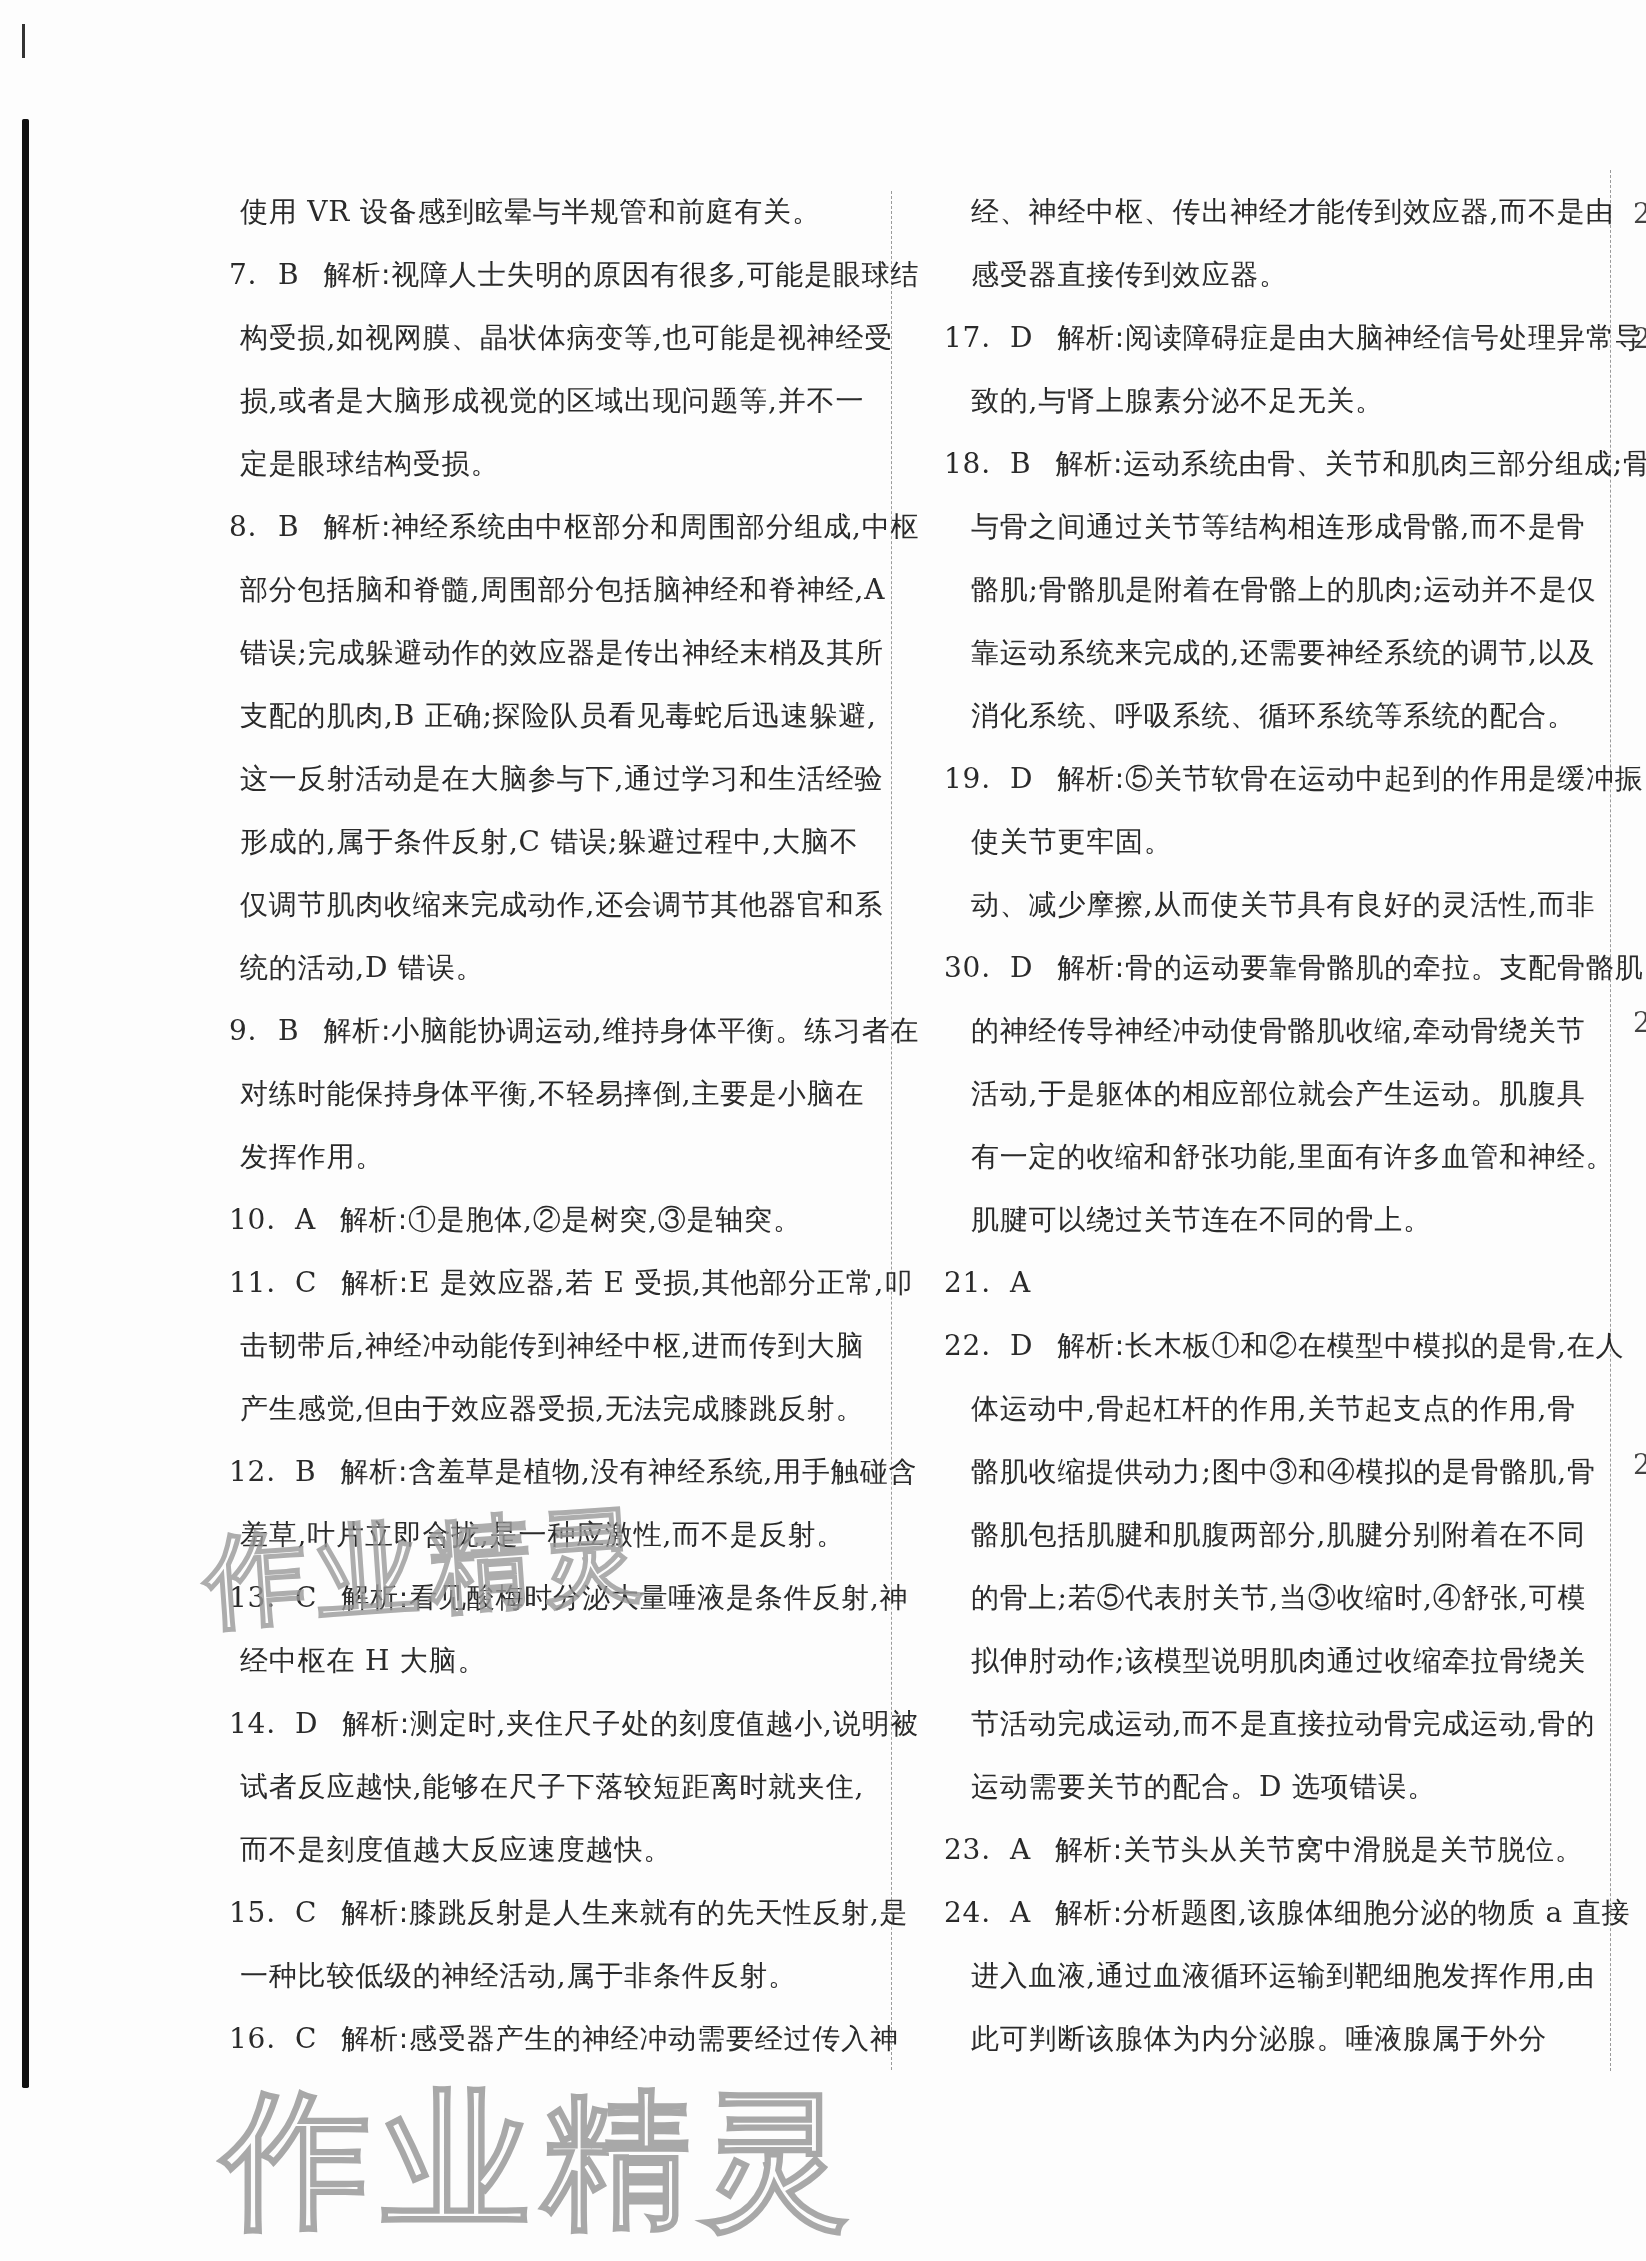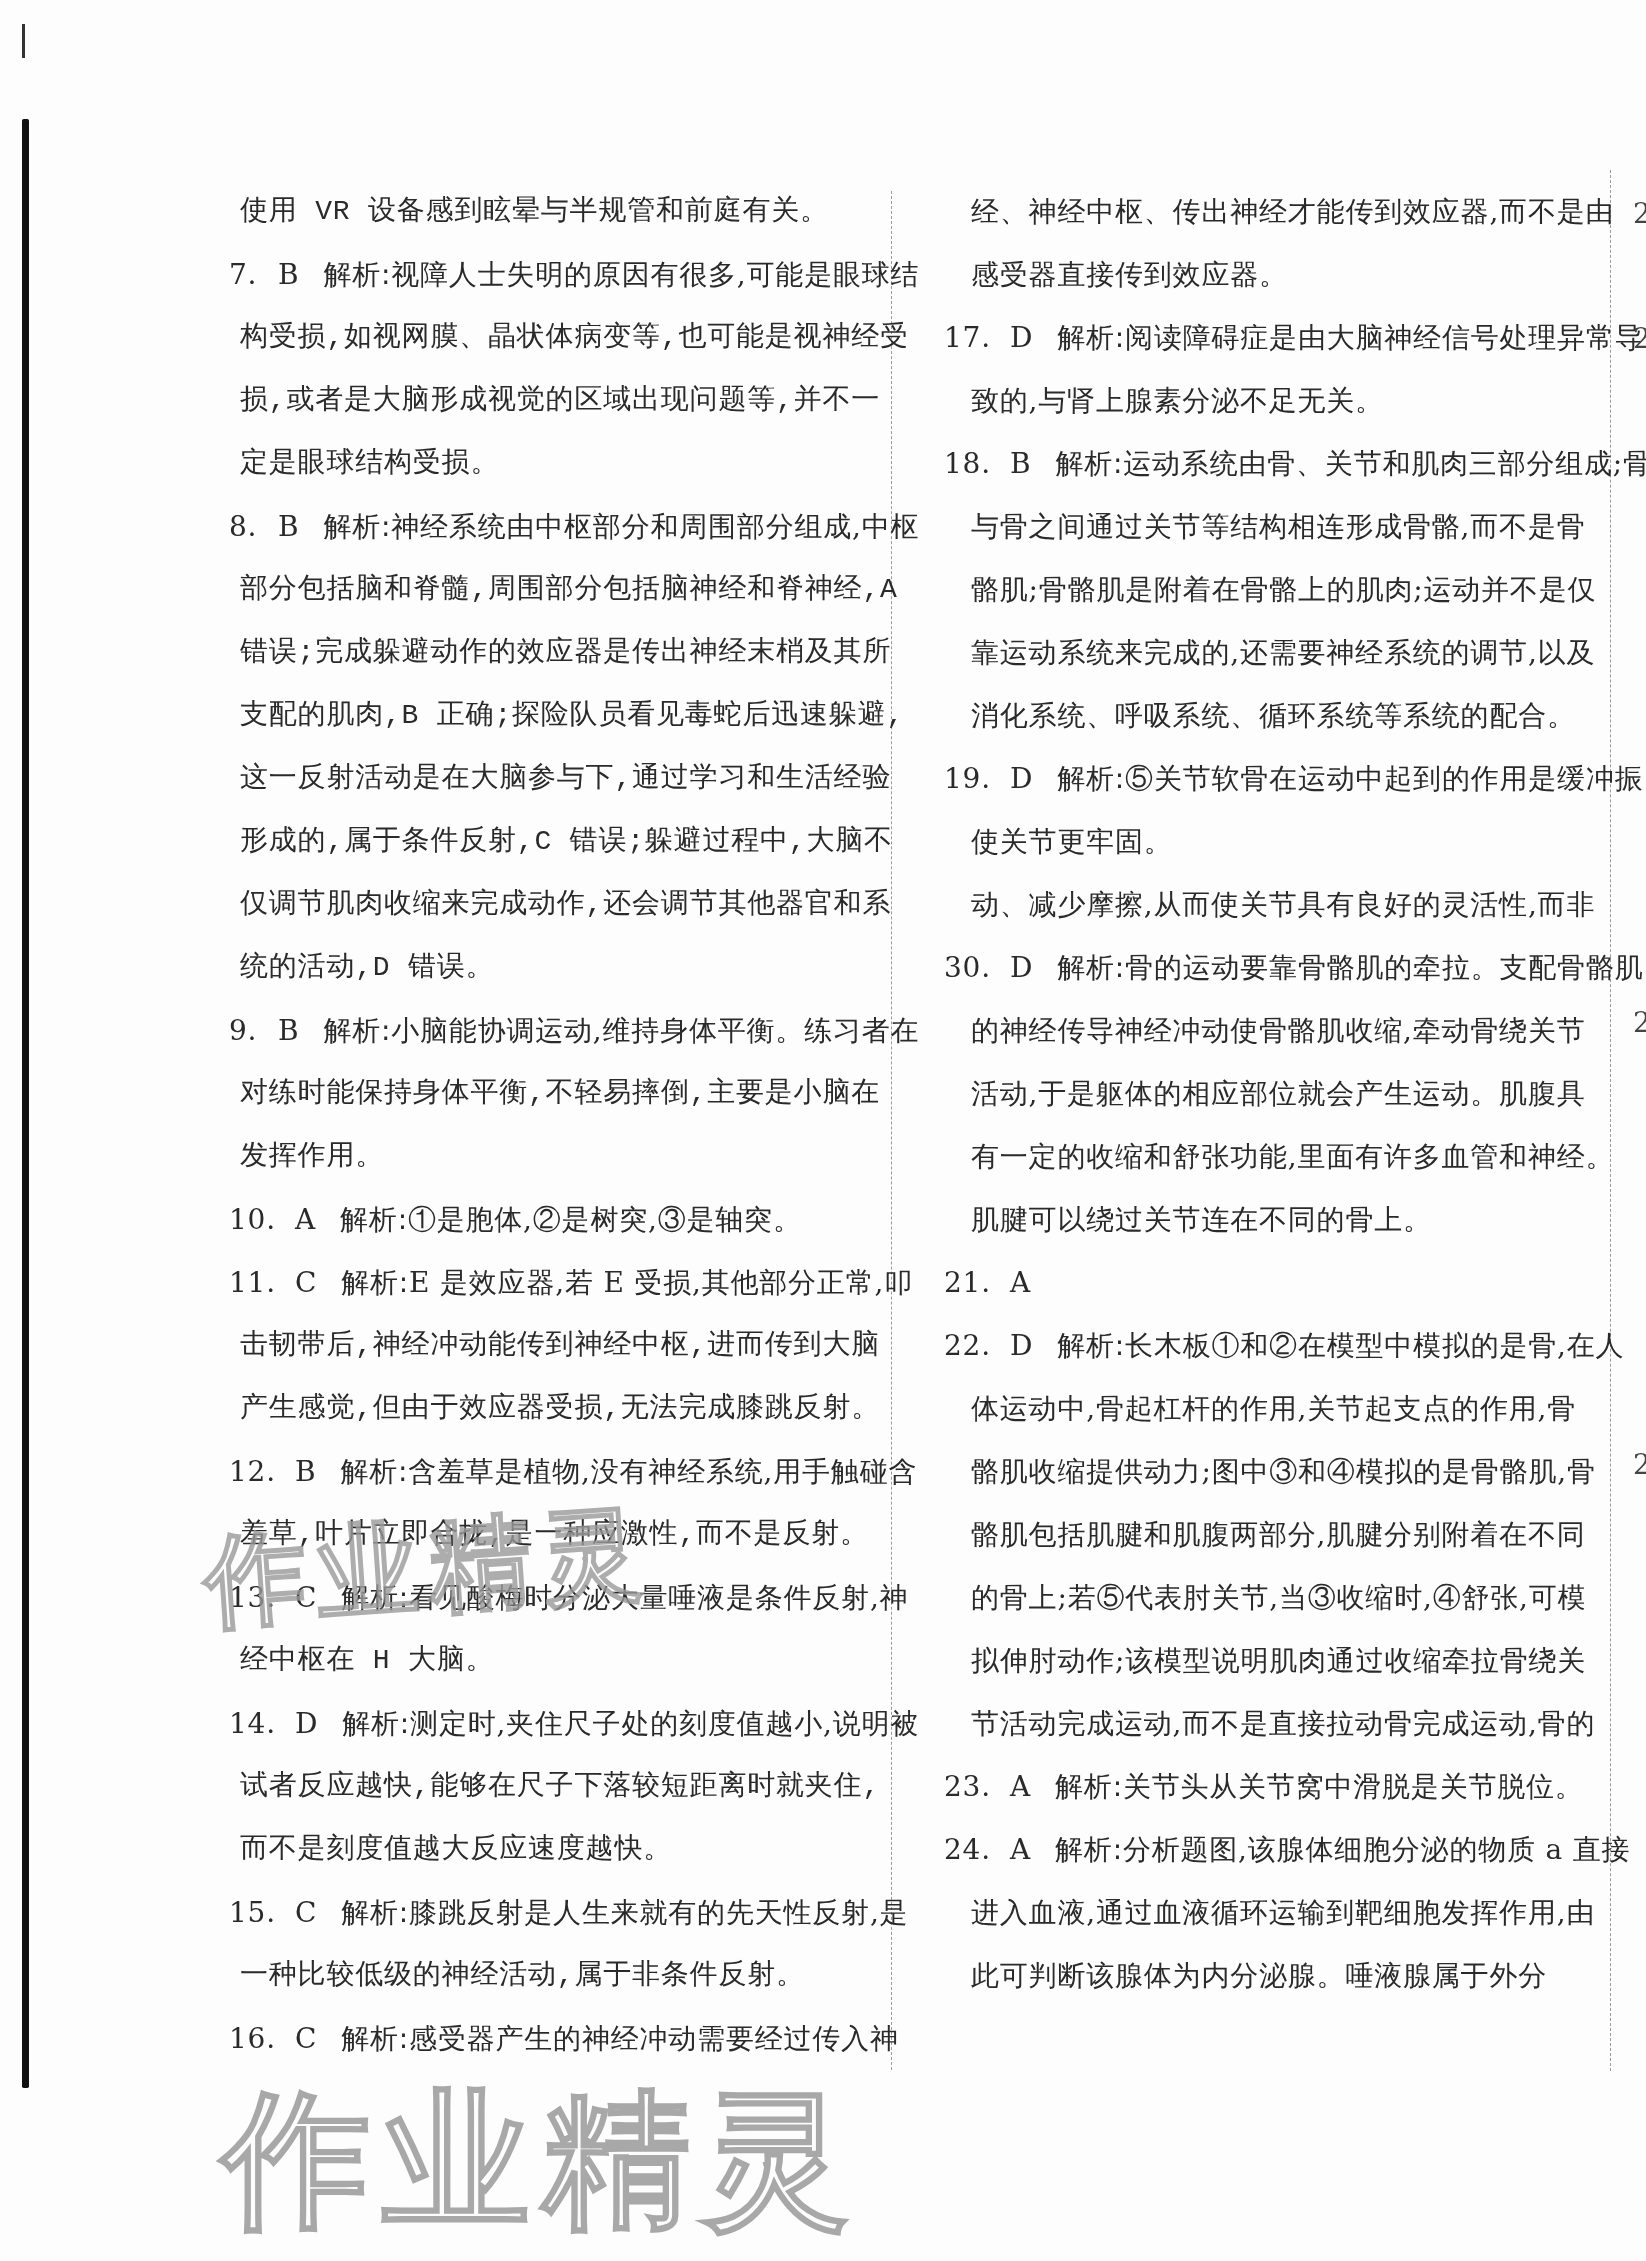--- a/index.html
+++ b/index.html
@@ -28,21 +28,21 @@
   .divider-1 { left: 891px; top: 191px; height: 1879px; }
   .divider-2 { left: 1610px; top: 170px; height: 1901px; }
   .line {
     height: 63px; line-height: 63px; font-size: 28px; white-space: nowrap;
     letter-spacing: 0.8px;
   }
   .item-first .num { display: inline-block; min-width: 49px; }
   .item-first .num.wide { min-width: 66px; }
   .item-first .ans { display: inline-block; margin-right: 24px; }
   .label { font-family: "DejaVu Sans", "Liberation Sans", sans-serif; font-weight: normal; }
-  .indent-b { padding-left: 11px; font-family: Liberation Mono, monospace; }
+  .indent-b { padding-left: 11px; }
   .indent-c { padding-left: 27px; }
   .frag {
     position: absolute; left: 1633px; font-size: 28px; color: #444;
   }
   .watermark {
     position: absolute; color: transparent;
     -webkit-text-stroke: 1.7px #9a9a9a;
     font-family: "DejaVu Sans", "Liberation Sans", sans-serif; font-weight: bold;
     pointer-events: none;
   }
@@ -144,20 +144,21 @@
       <div class="line item-first"><span class="num wide">21.</span><span class="ans">A</span><span></span></div>
     </div>
     <div>
       <div class="line item-first"><span class="num wide">22.</span><span class="ans">D</span><span class="label">解析:</span><span>长木板①和②在模型中模拟的是骨,在人</span></div>
       <div class="line indent-c">体运动中,骨起杠杆的作用,关节起支点的作用,骨</div>
       <div class="line indent-c">骼肌收缩提供动力;图中③和④模拟的是骨骼肌,骨</div>
       <div class="line indent-c">骼肌包括肌腱和肌腹两部分,肌腱分别附着在不同</div>
       <div class="line indent-c">的骨上;若⑤代表肘关节,当③收缩时,④舒张,可模</div>
       <div class="line indent-c">拟伸肘动作;该模型说明肌肉通过收缩牵拉骨绕关</div>
       <div class="line indent-c">节活动完成运动,而不是直接拉动骨完成运动,骨的</div>
+      <div class="line indent-c">运动需要关节的配合。D 选项错误。</div>
     </div>
     <div>
       <div class="line item-first"><span class="num wide">23.</span><span class="ans">A</span><span class="label">解析:</span><span>关节头从关节窝中滑脱是关节脱位。</span></div>
     </div>
     <div>
       <div class="line item-first"><span class="num wide">24.</span><span class="ans">A</span><span class="label">解析:</span><span>分析题图,该腺体细胞分泌的物质 a 直接</span></div>
       <div class="line indent-c">进入血液,通过血液循环运输到靶细胞发挥作用,由</div>
       <div class="line indent-c">此可判断该腺体为内分泌腺。唾液腺属于外分</div>
     </div>
   </div>

